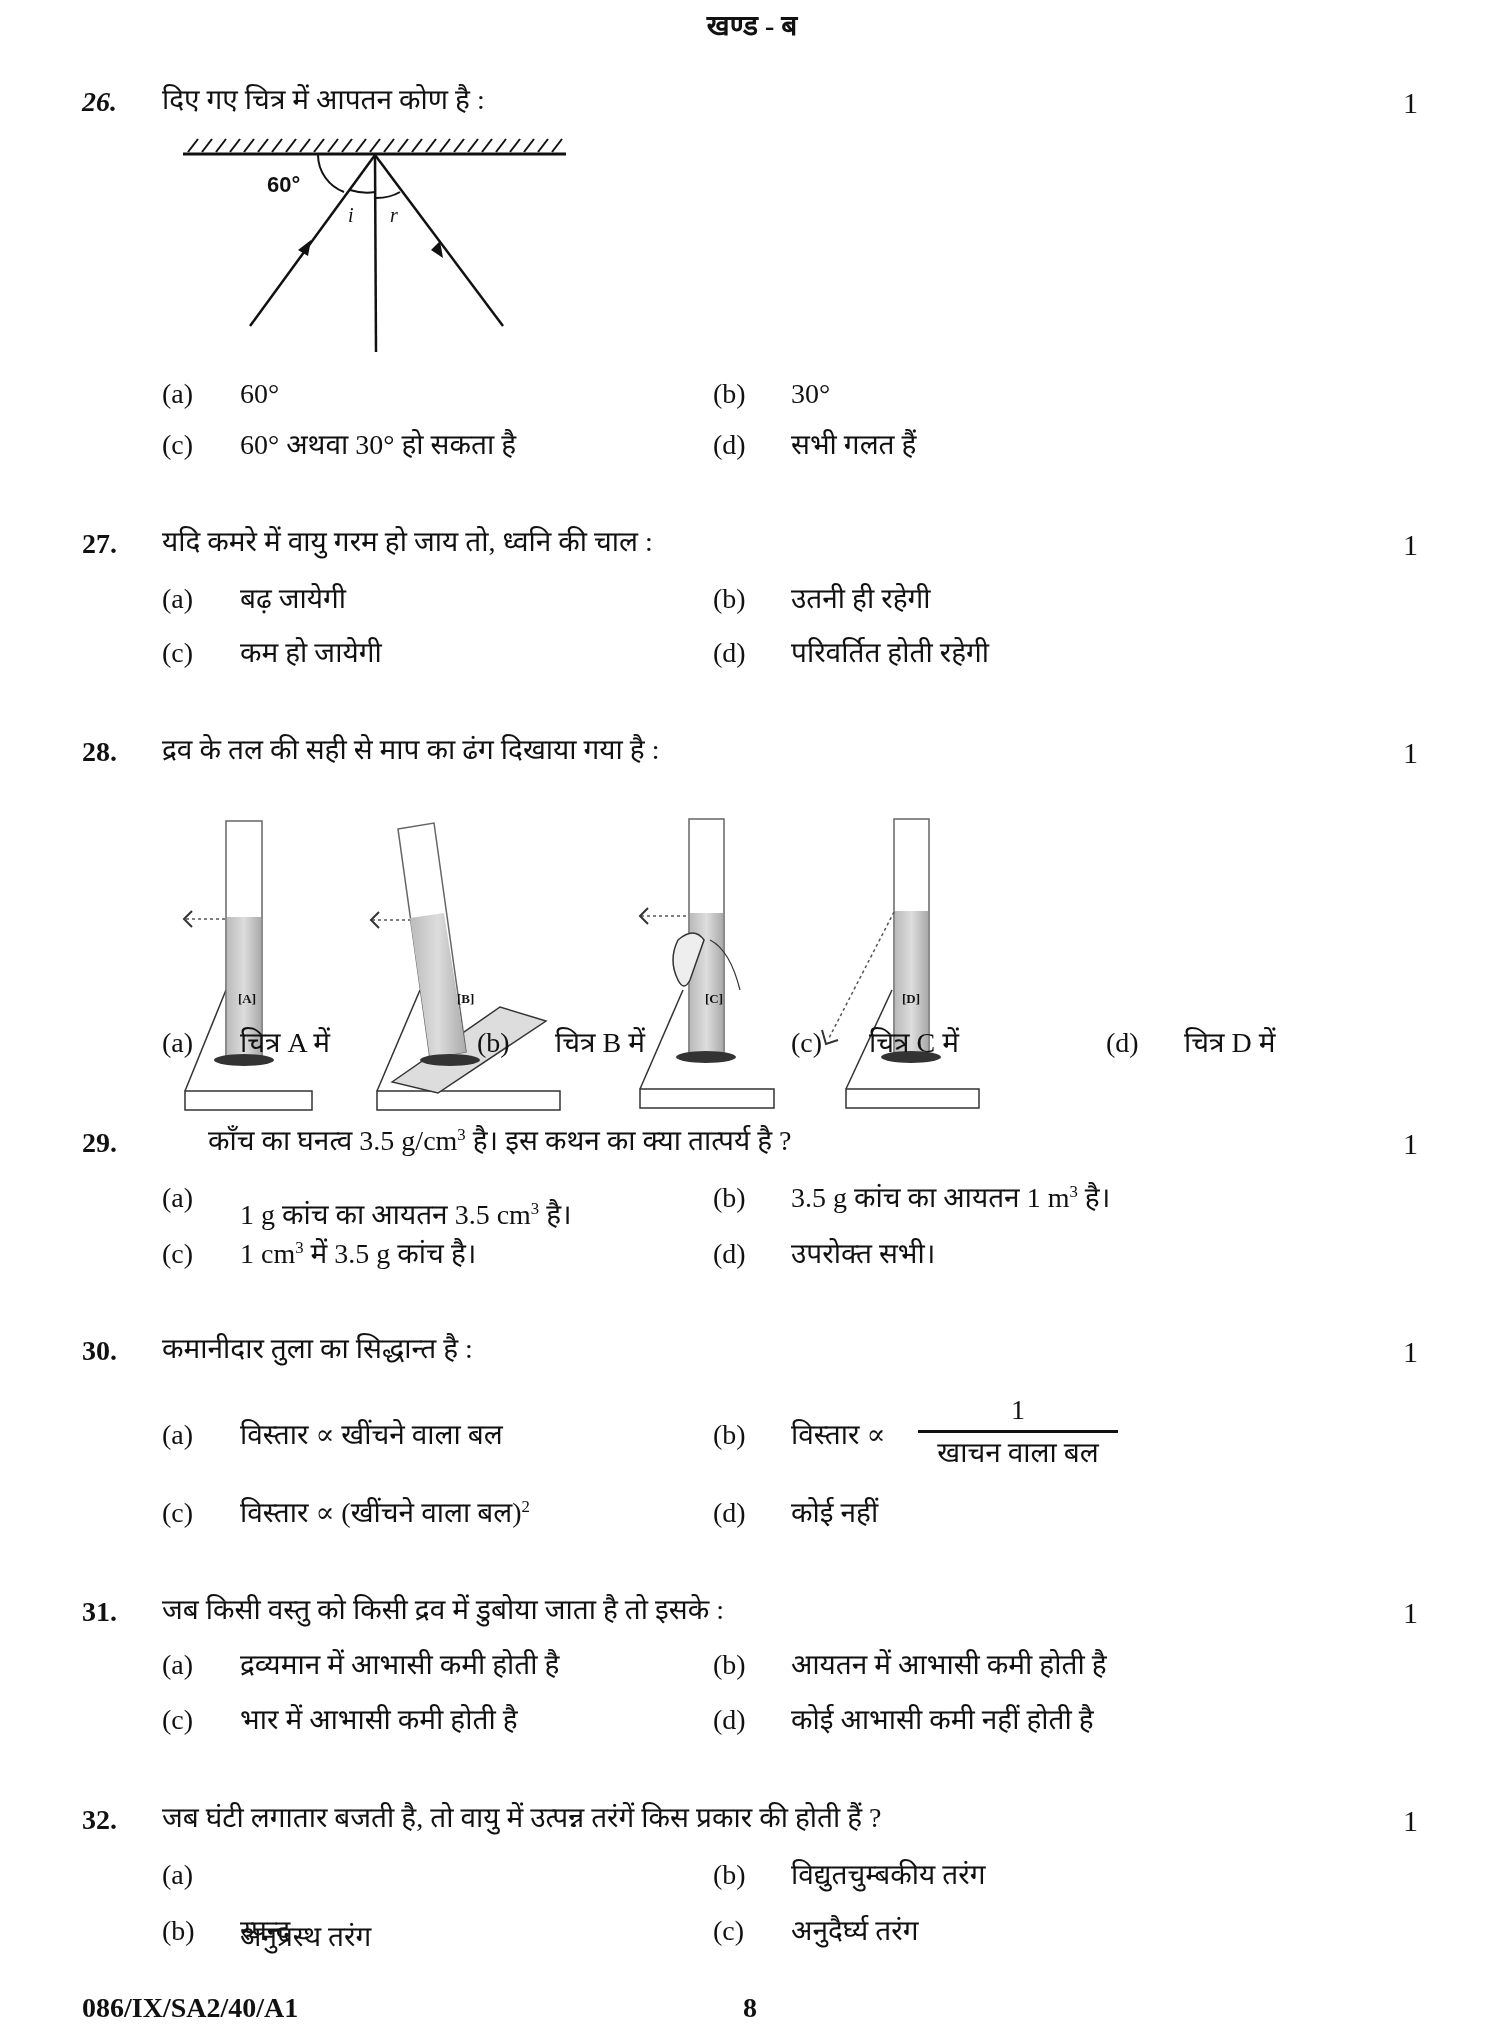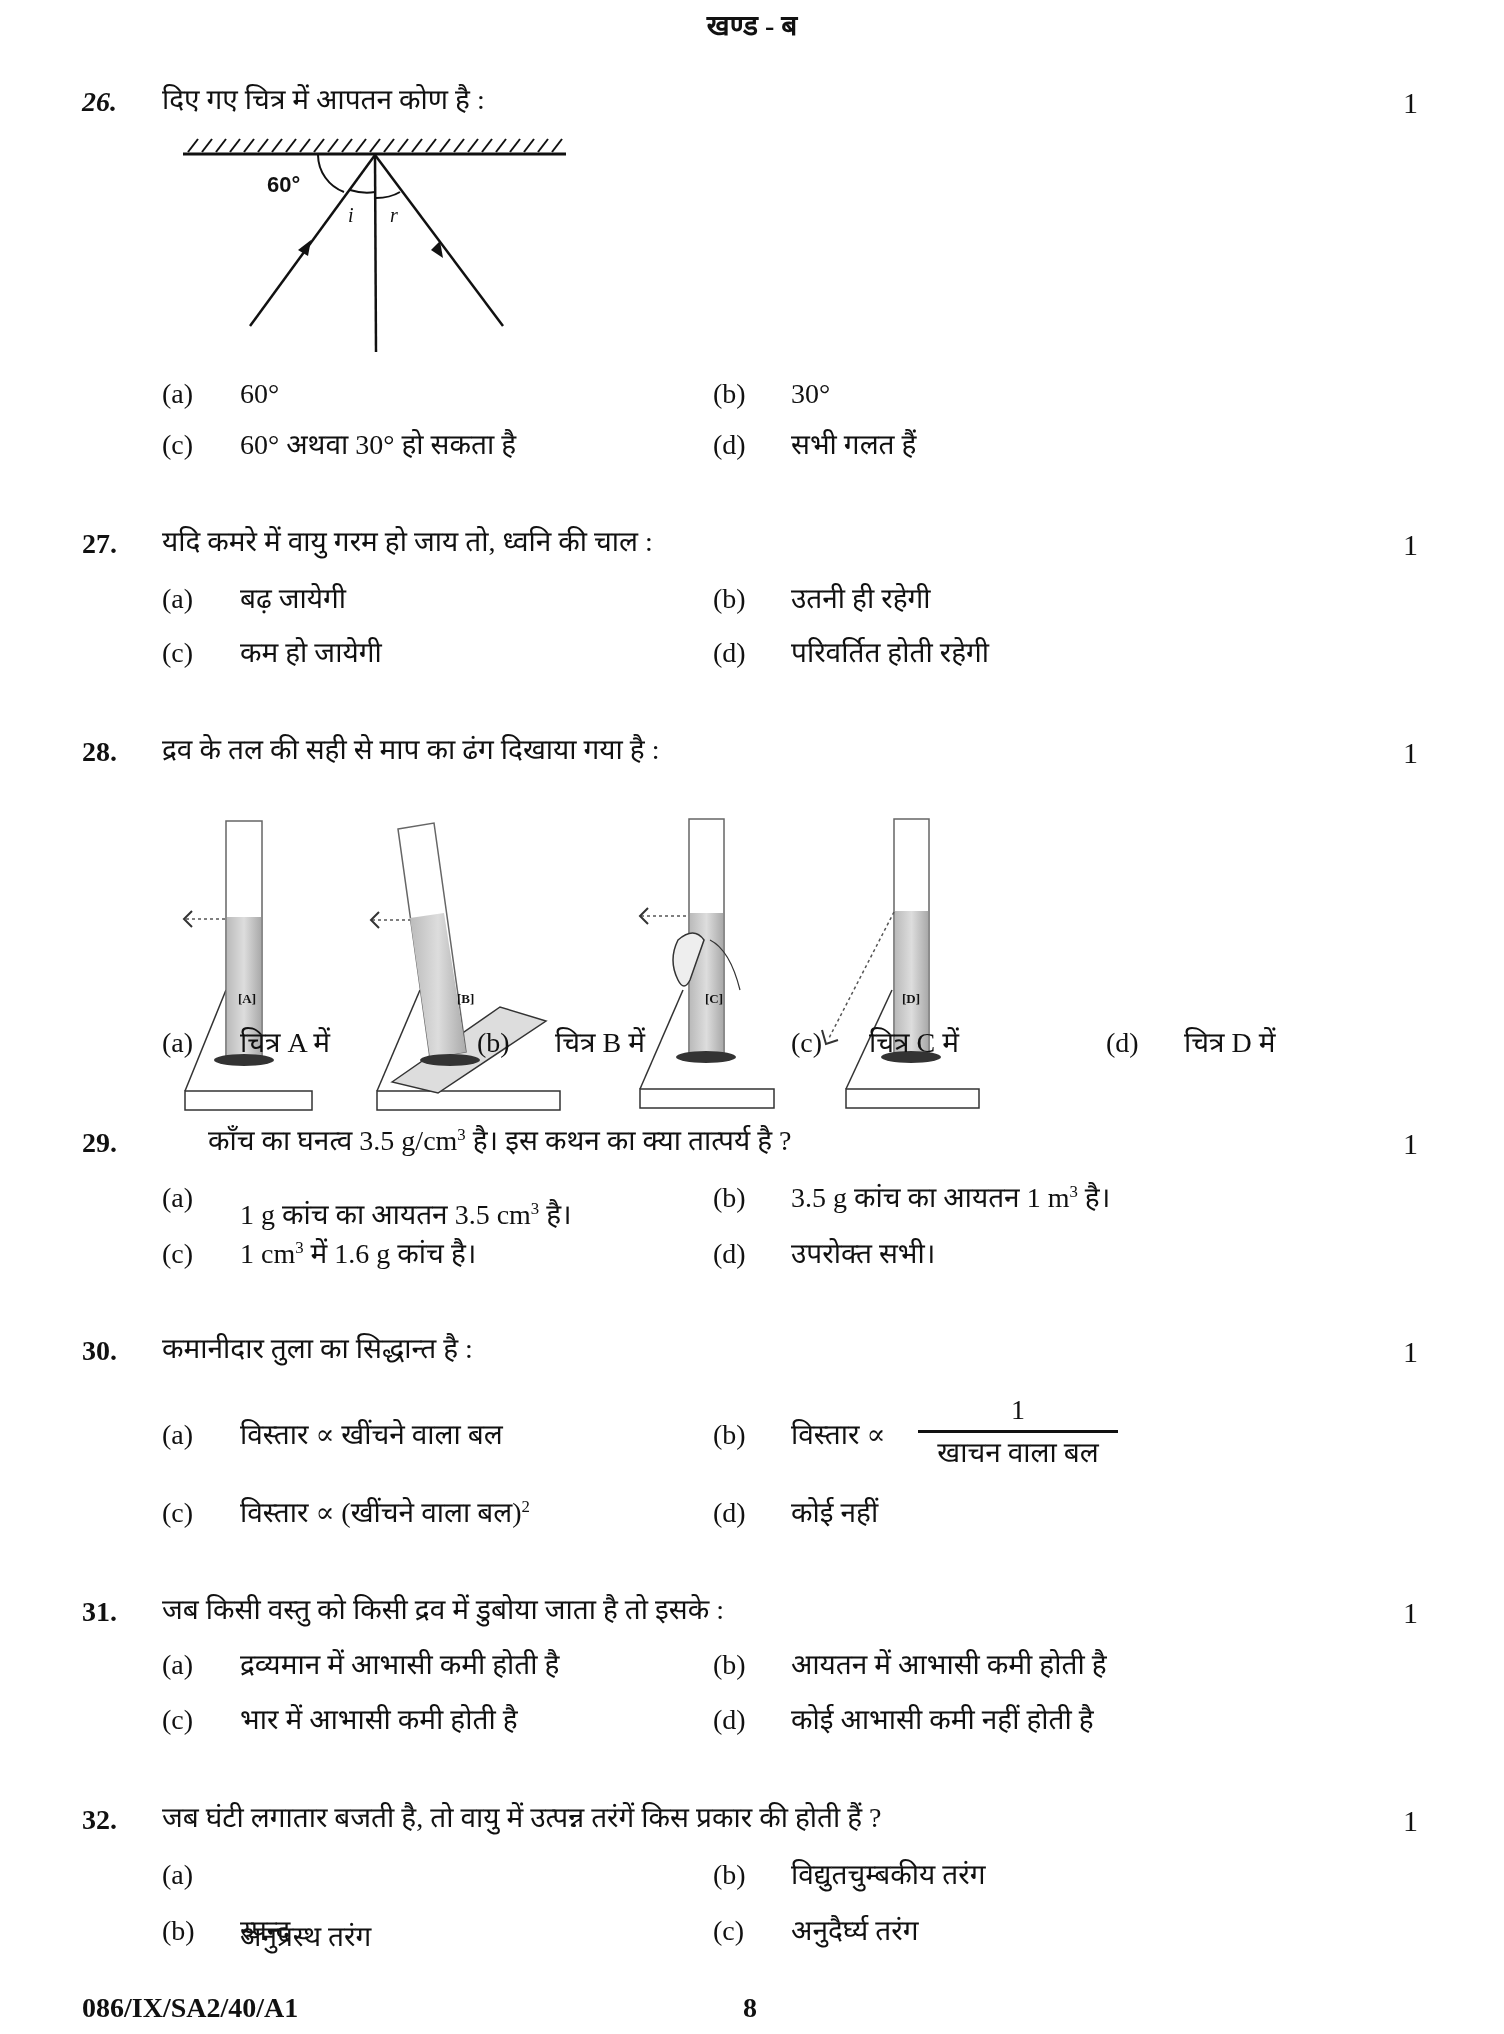--- a/index.html
+++ b/index.html
@@ -167,21 +167,21 @@
 
 <div>
   <div class="abs qnum" style="left:82px;top:1129px;">29.</div>
   <div class="abs" style="left:162px;top:1127px;margin-left:46px;"><span>काँच का घनत्व 3.5 g/cm</span><sup>3</sup><span> है।  इस कथन का क्या तात्पर्य है ?</span></div>
   <div class="abs mark" style="left:1403px;top:1129px;">1</div>
   <div class="abs" style="left:162px;top:1184px;">(a)</div>
   <div class="abs" style="left:240px;top:1184px;margin-top:17px;"><span>1 g कांच का आयतन 3.5 cm</span><sup>3</sup><span> है।</span></div>
   <div class="abs" style="left:713px;top:1184px;">(b)</div>
   <div class="abs" style="left:791px;top:1184px;"><span>3.5 g कांच का आयतन 1 m</span><sup>3</sup><span> है।</span></div>
   <div class="abs" style="left:162px;top:1240px;">(c)</div>
-  <div class="abs" style="left:240px;top:1240px;"><span>1 cm</span><sup>3</sup><span> में 1.6 g कांच है।</span></div>
+  <div class="abs" style="left:240px;top:1240px;"><span>1 cm</span><sup>3</sup><span> में 3.5 g कांच है।</span></div>
   <div class="abs" style="left:713px;top:1240px;">(d)</div>
   <div class="abs" style="left:791px;top:1240px;">उपरोक्त सभी।</div>
 </div>
 
 <div>
   <div class="abs qnum" style="left:82px;top:1337px;">30.</div>
   <div class="abs" style="left:162px;top:1335px;">कमानीदार तुला का सिद्धान्त है :</div>
   <div class="abs mark" style="left:1403px;top:1337px;">1</div>
   <div class="abs" style="left:162px;top:1421px;">(a)</div>
   <div class="abs" style="left:240px;top:1421px;">विस्तार ∝ खींचने वाला बल</div>

